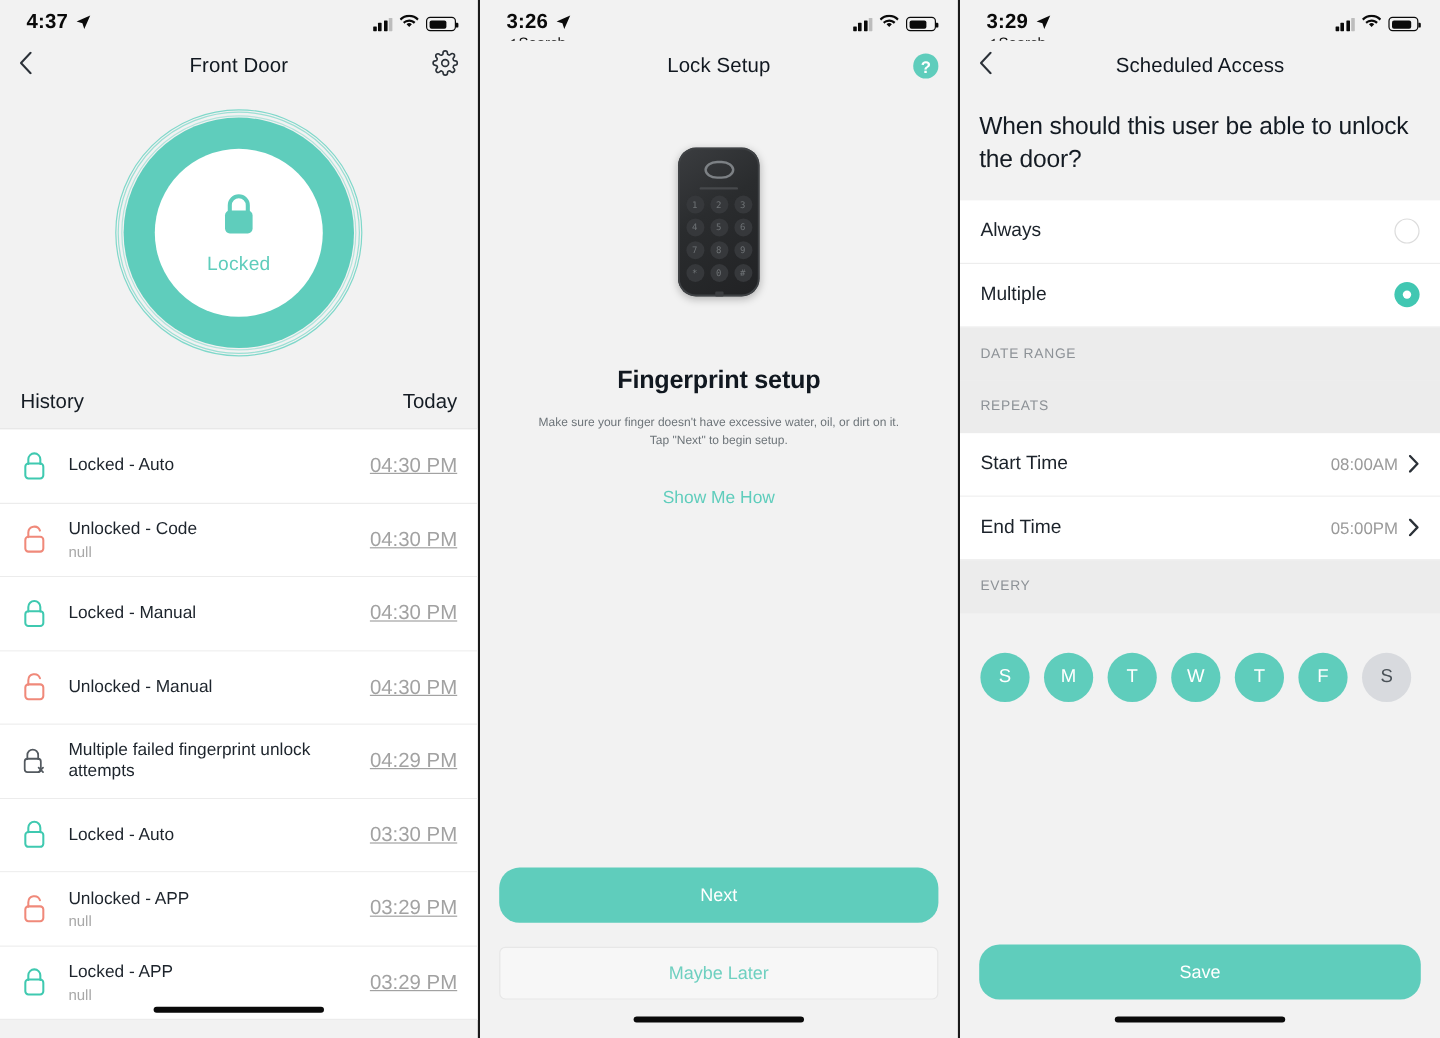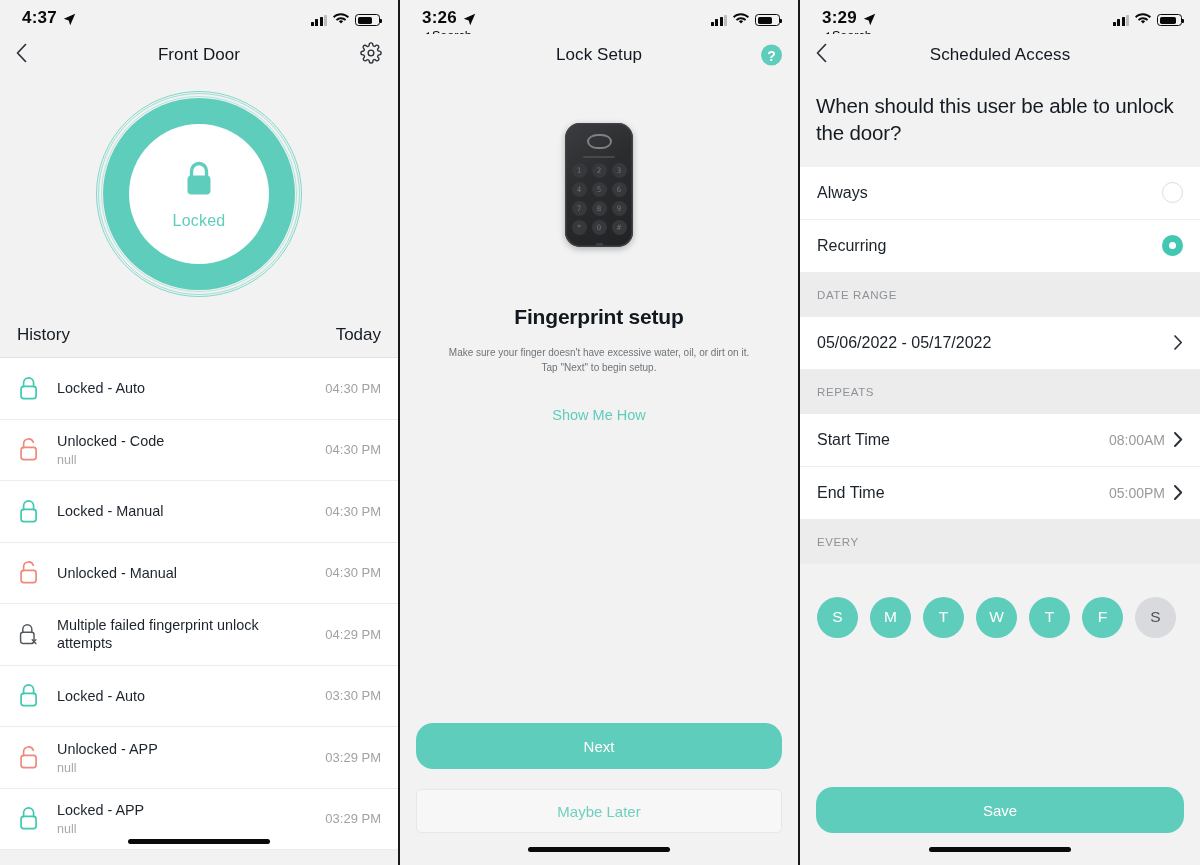--- a/index.html
+++ b/index.html
@@ -90,21 +90,21 @@
   .hist-list { background: #ffffff; }
   .hist-row {
     display: flex; align-items: center; padding: 0 17px;
     height: 61.5px; border-bottom: 1px solid #ececec; background: #ffffff;
   }
   .hist-icon { width: 40px; flex: 0 0 40px; display: flex; align-items: center; }
   .hist-icon svg { width: 23px; height: 27px; }
   .hist-texts { flex: 1; display: flex; flex-direction: column; justify-content: center; gap: 3px; }
   .hist-title { font-size: 14.4px; color: #1d242c; line-height: 1.28; }
   .hist-sub { font-size: 12.5px; color: #a8a8a8; }
-  .hist-time { font-size: 13px; color: #a2a2a2; white-space: nowrap; padding-left: 8px; }
+  .hist-time { font-size: 17px; color: #a2a2a2; white-space: nowrap; padding-left: 8px; text-decoration: underline; }
 
   
   .p2-body {
     height: calc(865px - 34px - 42px);
     display: flex; flex-direction: column; align-items: center;
     background: #f2f2f2; padding-top: 22px;
   }
   .lock-device {
     width: 68px; height: 124px; border-radius: 15px;
     background: linear-gradient(145deg,#3b3d40 0%,#2a2c2e 42%,#212224 100%);
@@ -506,33 +506,25 @@
     </div>
 
     <div class="p3-body">
       <div class="p3-question">When should this user be able to unlock the door?</div>
 
       <div class="opt-row">
         <span class="opt-label">Always</span>
         <span class="radio-off"></span>
       </div>
       <div class="opt-row">
-        <span class="opt-label">Recurring</span>
+        <span class="opt-label">Multiple</span>
         <span class="radio-on"></span>
       </div>
 
       <div class="sec-head">DATE RANGE</div>
-      <div class="list-row">
-        <span class="lr-label">05/06/2022 - 05/17/2022</span>
-        <span class="chev-r">
-          <svg width="9" height="15" viewBox="0 0 9 15">
-              <path d="M1 1l6.2 6.5L1 14" fill="none" stroke="#2b3138" stroke-width="1.7" stroke-linecap="round" stroke-linejoin="round"></path>
-            </svg>
-        </span>
-      </div>
 
       <div class="sec-head">REPEATS</div>
       <div class="list-row">
         <span class="lr-label">Start Time</span>
         <span class="lr-right">
           <span class="lr-value">08:00AM</span>
           <span class="chev-r">
             <svg width="9" height="15" viewBox="0 0 9 15">
                 <path d="M1 1l6.2 6.5L1 14" fill="none" stroke="#2b3138" stroke-width="1.9" stroke-linecap="round" stroke-linejoin="round"></path>
               </svg>

